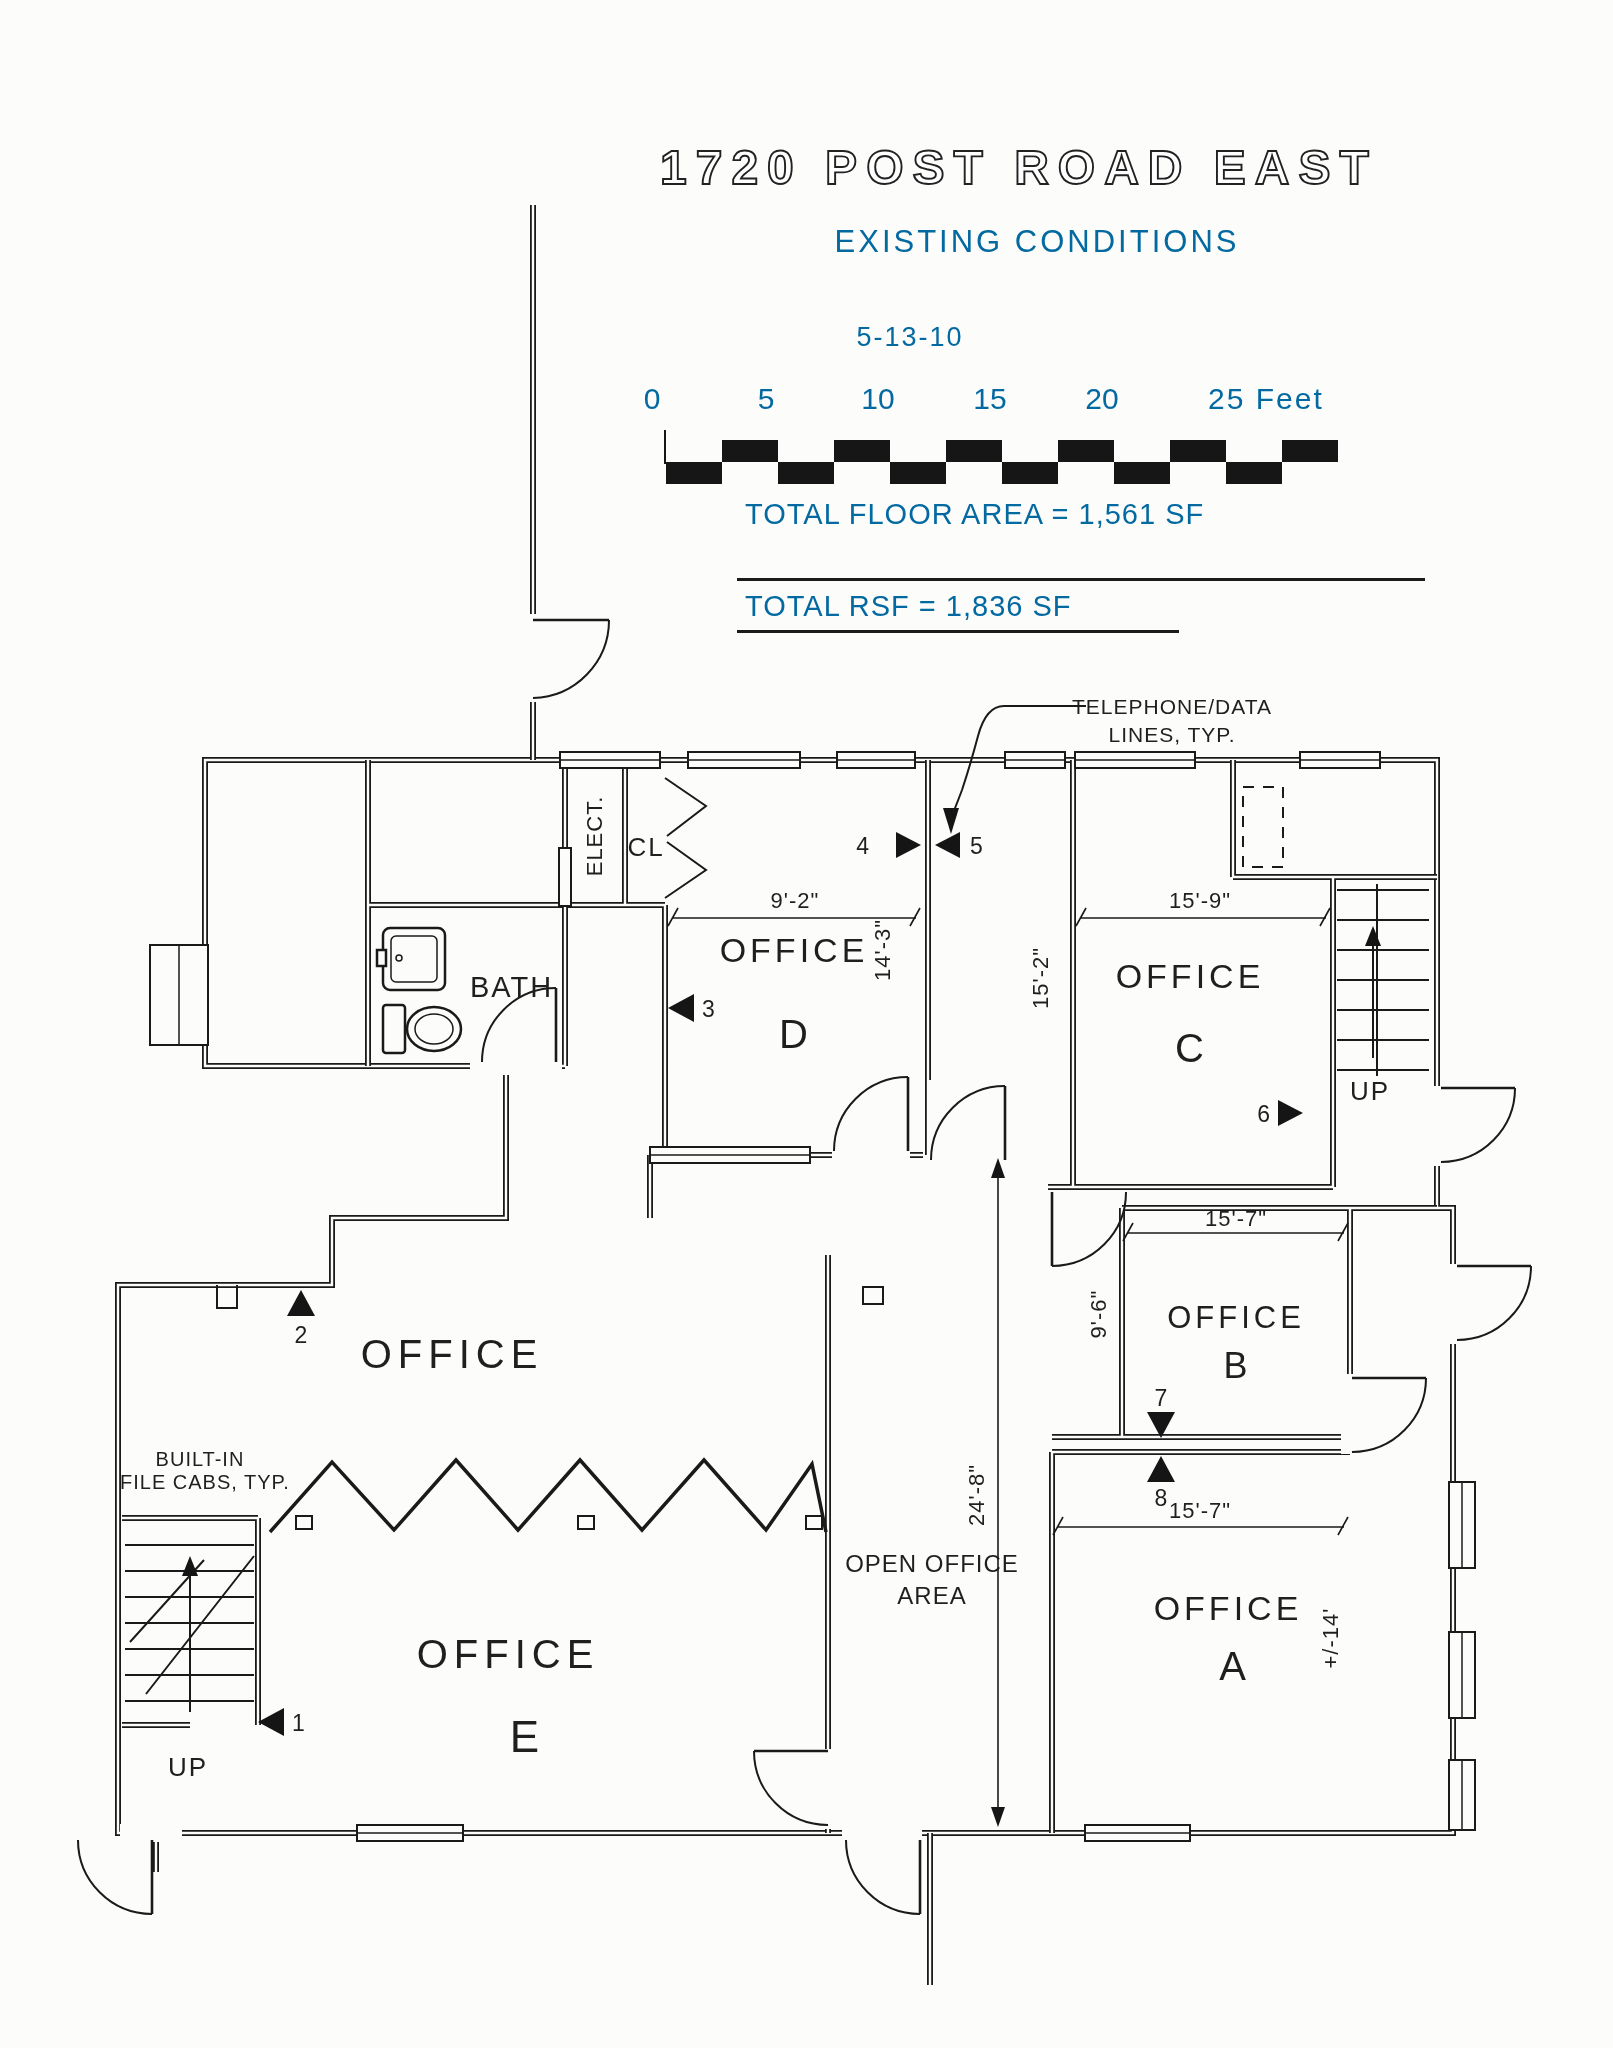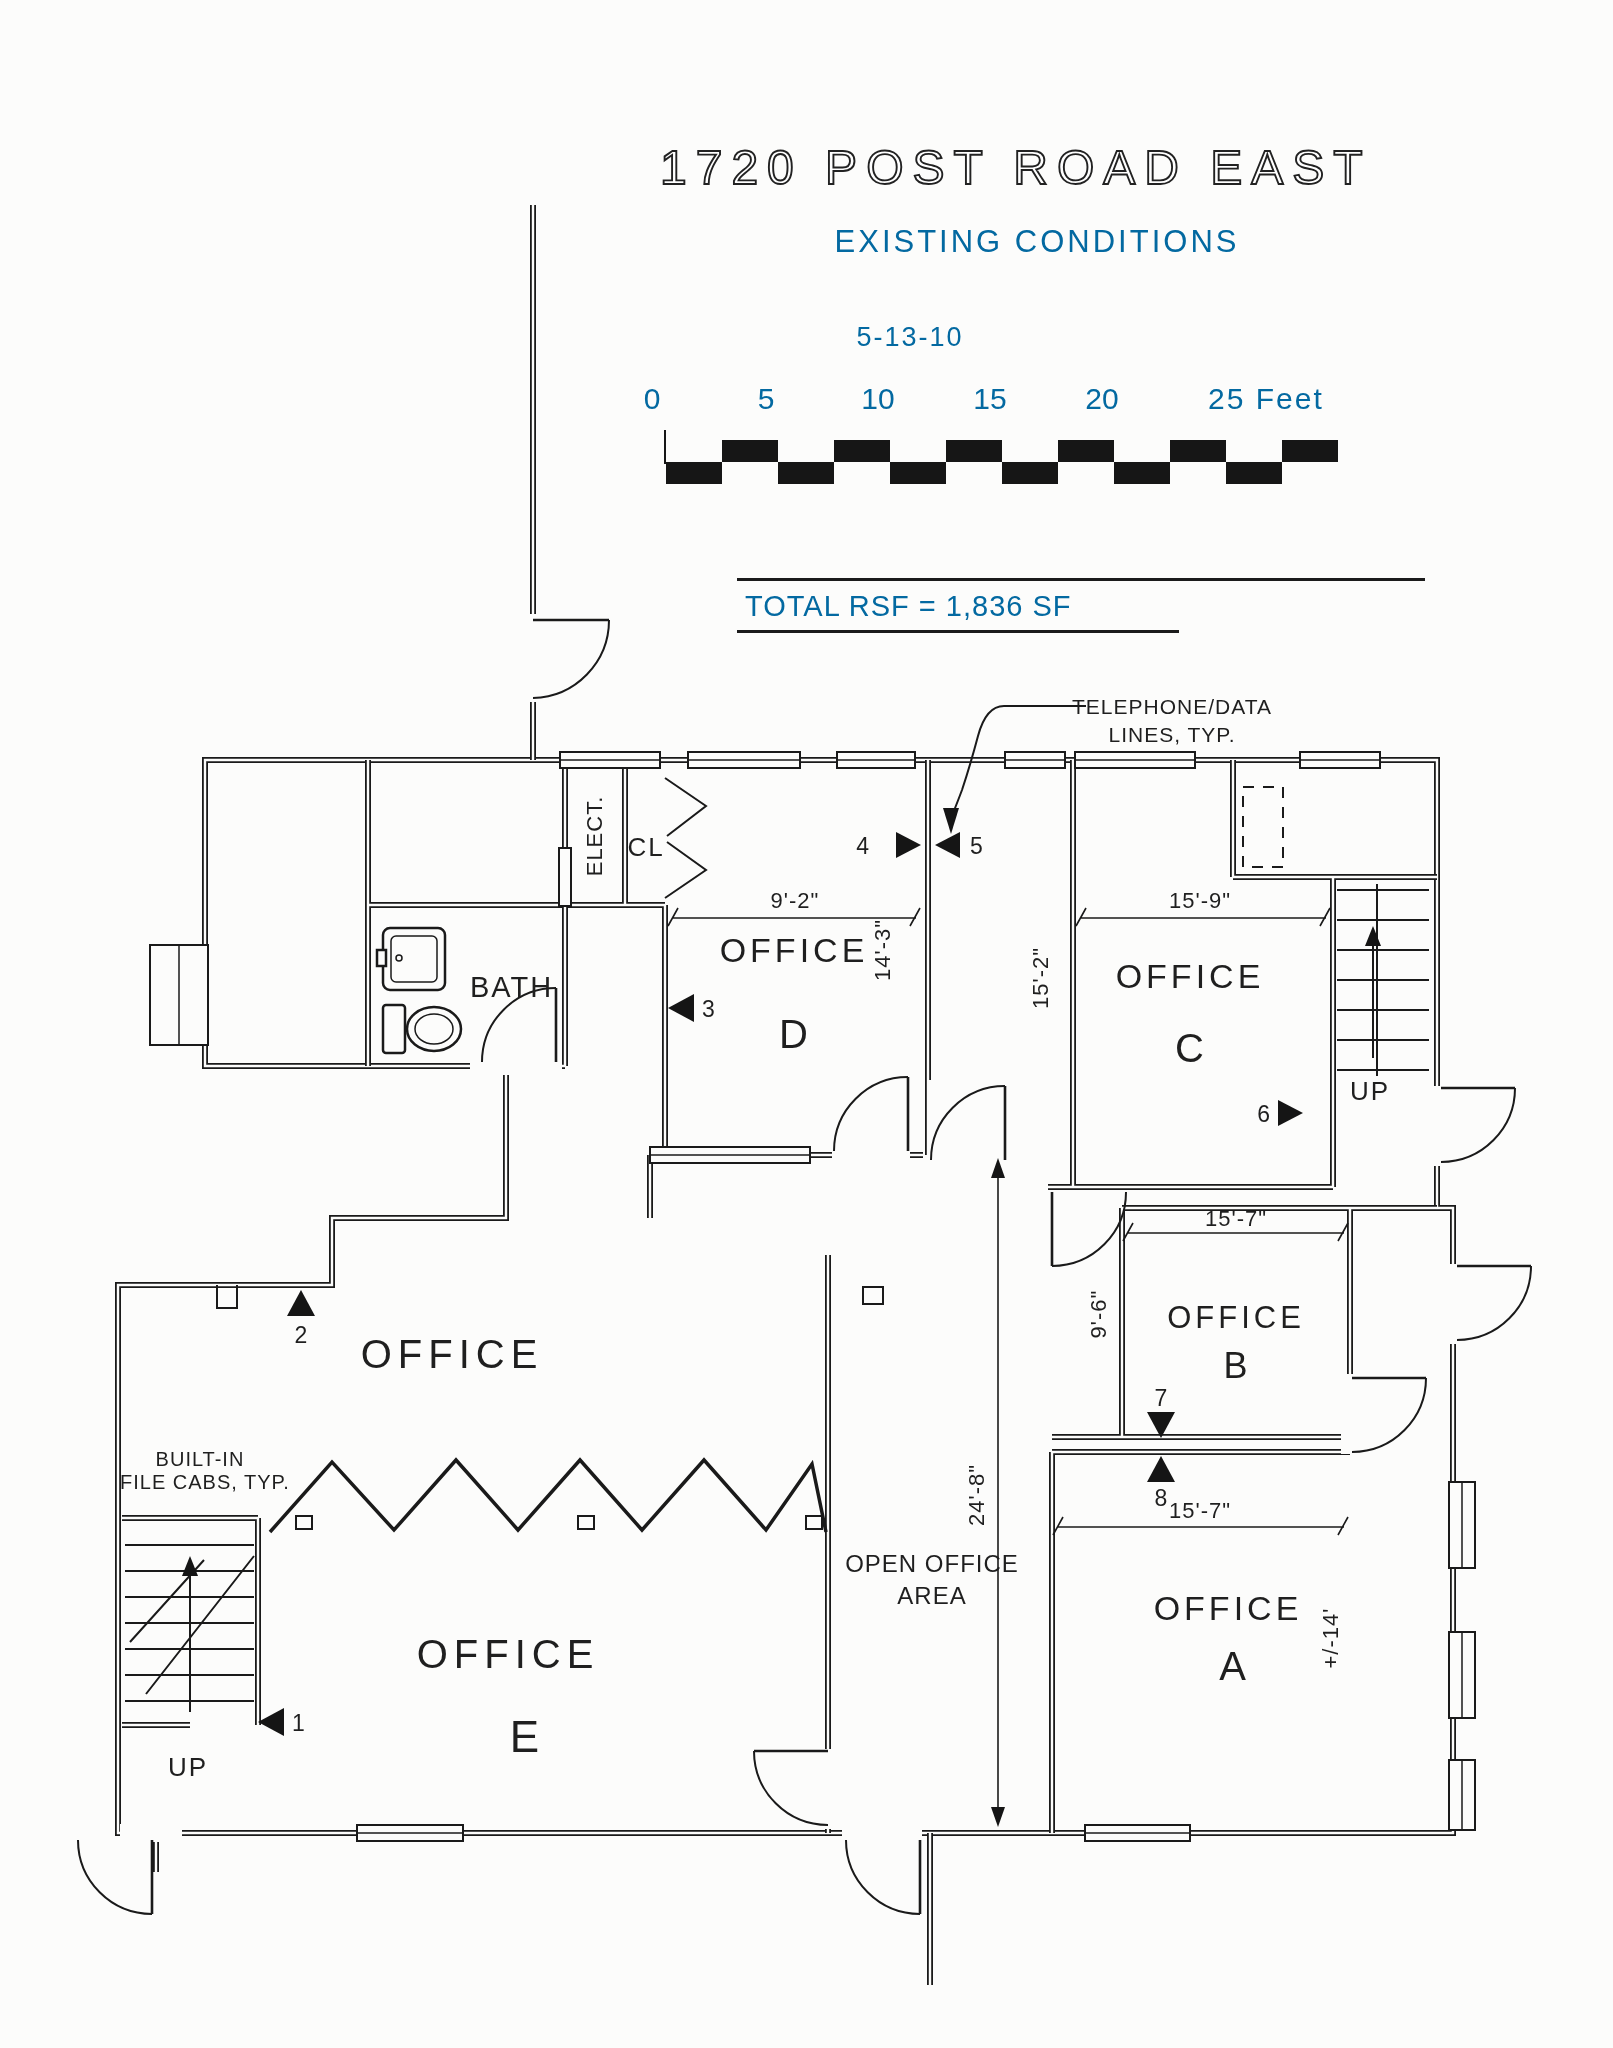--- a/index.html
+++ b/index.html
@@ -1,19 +1,19 @@
 <!DOCTYPE html>
 <html><head>
 <meta charset="utf-8">
 <style>
   html,body{margin:0;padding:0;background:#e8e8e6;}
   .page{position:relative;width:1613px;height:2048px;background:#fcfcfb;overflow:hidden;
         font-family:"Liberation Sans",sans-serif;color:#1f1f1f;}
   .t{position:absolute;white-space:nowrap;color:#0369a1;}
-  .title{font-size:48px;font-weight:400;letter-spacing:9px;color:#222;}
+  .title{font-size:48px;font-weight:700;letter-spacing:9px;color:#222;}
   @supports (-webkit-text-stroke: 1px black){
     .title{color:#fff;-webkit-text-stroke:1.9px #222;}
   }
   .sub{font-size:31px;letter-spacing:3px;text-align:center;width:700px;}
   .date{font-size:27px;letter-spacing:2px;text-align:center;width:700px;}
   .tick{font-size:30px;transform:translateX(-50%);}
   .endlab{font-size:30px;letter-spacing:2px;}
   .area{font-size:29px;letter-spacing:1px;}
   .bar{position:absolute;left:666px;width:672px;height:22px;}
   .bar-top{top:440px;background:repeating-linear-gradient(90deg,transparent 0 56px,#161616 56px 112px);}
@@ -55,20 +55,21 @@
   <div class="t tick" style="left:652px;top:382px;">0</div>
   <div class="t tick" style="left:766px;top:382px;">5</div>
   <div class="t tick" style="left:878px;top:382px;">10</div>
   <div class="t tick" style="left:990px;top:382px;text-align:center;">15</div>
   <div class="t tick" style="left:1102px;top:382px;">20</div>
   <div class="t endlab" style="left:1208px;top:382px;">25 Feet</div>
   <div class="ztick"></div>
   <div class="bar bar-top"></div>
   <div class="bar bar-bot"></div>
 
+  <div class="t area" style="left:745px;top:498px;">TOTAL FLOOR AREA = 1,561 SF</div>
   <div class="rule" style="left:737px;top:578px;width:688px;"></div>
   <div class="t area" style="left:745px;top:590px;">TOTAL RSF = 1,836 SF</div>
   <div class="rule" style="left:737px;top:630px;width:442px;"></div>
 
   <svg width="1613" height="2048" viewBox="0 0 1613 2048">
 
     <g>
       <path class="wall" d="M205,760 H1437 V1208 H1453 V1833 H118 V1285 H332 V1218 H506 V1066 H205 Z"></path>
       <path class="wallcore" d="M205,760 H1437 V1208 H1453 V1833 H118 V1285 H332 V1218 H506 V1066 H205 Z"></path>
       <path class="wall" d="M533,205 V760"></path>

